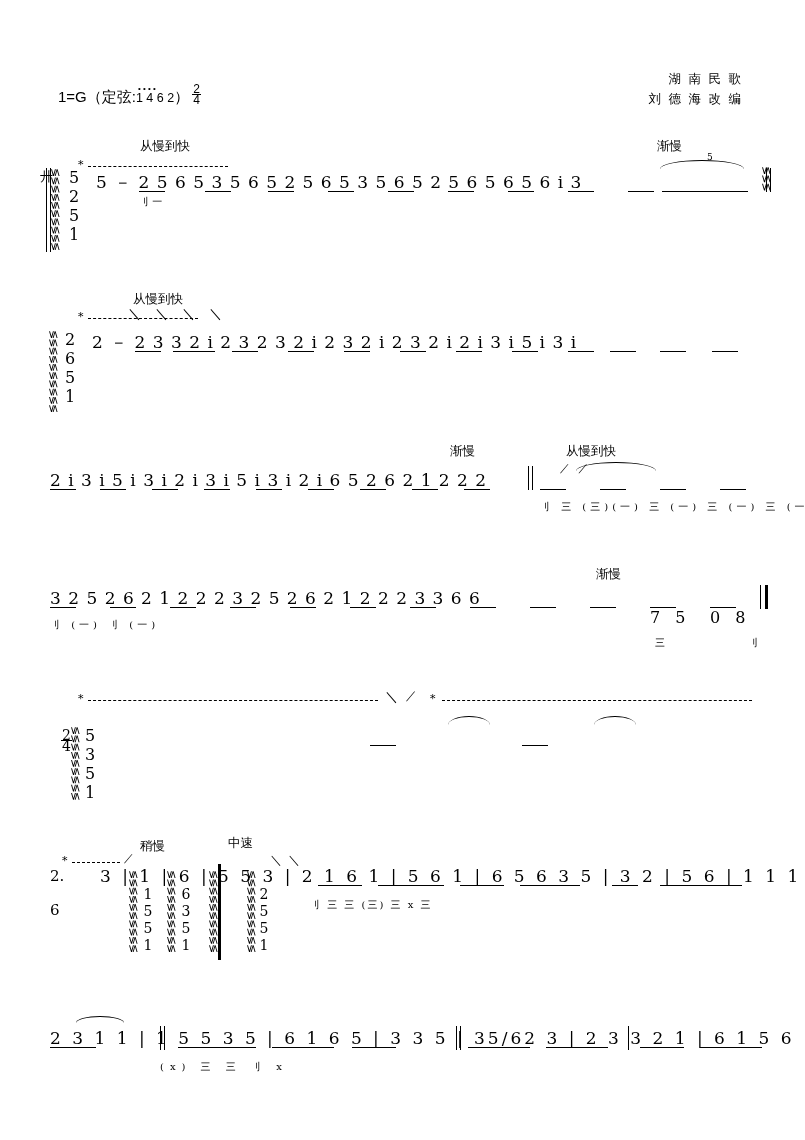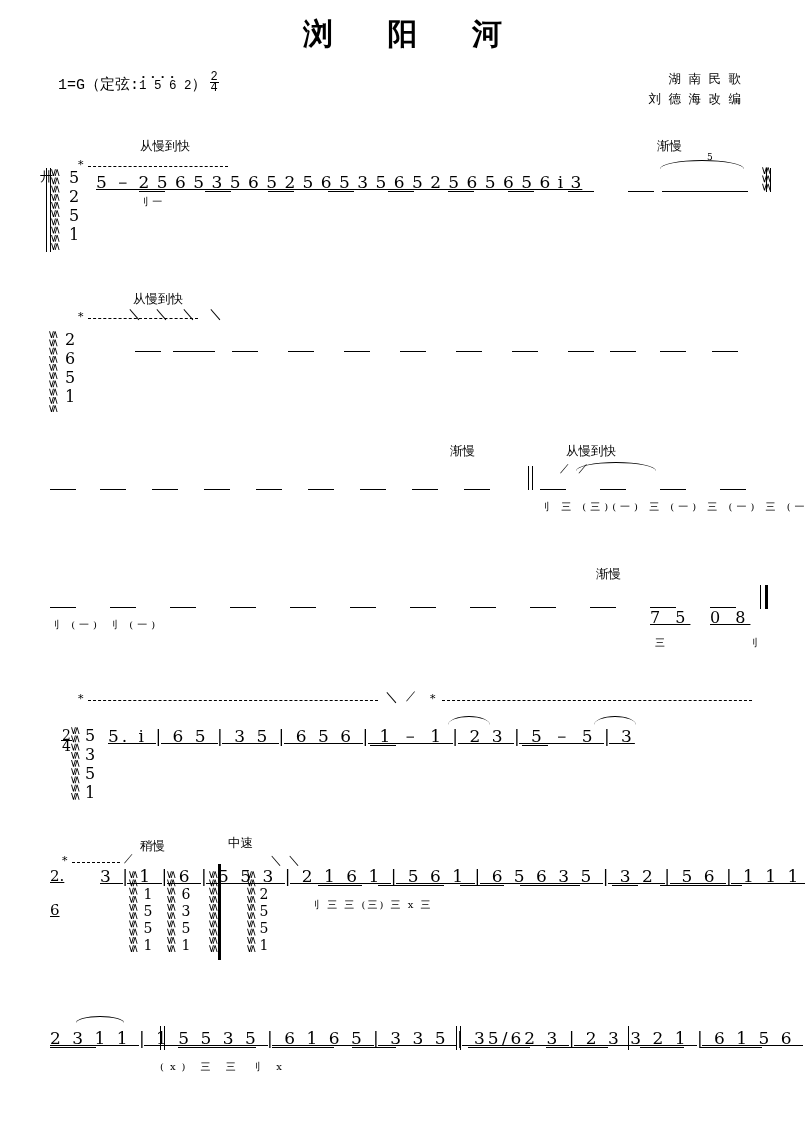--- a/index.html
+++ b/index.html
@@ -51,23 +51,23 @@
     right: 64px;
     top: 70px;
     font-size: 12.5px;
     line-height: 20px;
     text-align: right;
     font-family: Liberation Mono, monospace;
   }
   .keysig {
     position: absolute;
     left: 58px;
-    top: 72px;
+    top: 84px;
     font-size: 15px;
-    font-family: Liberation Mono, monospace;
+    font-family: Liberation Sans, sans-serif;
     white-space: nowrap;
   }
   .keysig .tuning {
     font-size: 12.5px;
   }
   .meter {
     display: inline-block;
     vertical-align: -2px;
     margin-left: 3px;
     font-size: 12px;
@@ -80,21 +80,20 @@
   
   .sysrow {
     position: absolute;
     font-family: "DejaVu Serif", serif;
     white-space: nowrap;
   }
   .notes {
     font-size: 17px;
     letter-spacing: 0px;
     line-height: 20px;
-    text-decoration: underline;
   }
   .tiny {
     font-size: 9px;
   }
   .marker {
     position: absolute;
     font-size: 12.5px;
     font-family: "DejaVu Serif", serif;
     white-space: nowrap;
   }
@@ -149,29 +148,28 @@
     font-size: 10px;
     font-family: "DejaVu Serif", serif;
     white-space: nowrap;
   }
 </style>
 </head>
 <body>
 
 <div class="sheet">
 
-  <div class="title">浏 阳 河</div>
 
   <div class="credits">
     <div>湖 南 民 歌</div>
     <div>刘 德 海 改 编</div>
   </div>
 
   <div class="keysig">
-    <span>1=G（定弦:</span><span class="tuning" style="position:relative;"><span style="position:absolute;left:2px;top:-7px;font-size:8px;">• • • •</span><span>1 5 6 2</span></span><span>）</span><span class="meter"><span class="num">2</span><span class="den">4</span></span>
+    <span>1=G（定弦:</span><span class="tuning" style="position:relative;"><span style="position:absolute;left:2px;top:-7px;font-size:8px;">• • • •</span><span>1 4 6 2</span></span><span>）</span><span class="meter"><span class="num">2</span><span class="den">4</span></span>
   </div>
 
   <div class="marker" style="left:140px; top:138px;">从慢到快</div>
   <div class="marker" style="left:657px; top:138px;">渐慢</div>
   <div class="marker tiny" style="left:707px; top:152px; font-size:9px;">5</div>
 
   <div class="dashline" style="left:88px; top:166px; width:140px;"></div>
   <div class="marker" style="left:78px; top:158px; font-size:11px;">*</div>
 
   <div class="slur" style="left:660px; top:160px; width:84px;"></div>
@@ -212,56 +210,59 @@
   <div class="marker" style="left:128px; top:305px; font-size:13px; letter-spacing:14px;">＼＼＼＼</div>
 
   <div class="chordstack" style="left:58px; top:330px; width:24px;">
     <div>2</div>
     <div>6</div>
     <div>5</div>
     <div>1</div>
   </div>
   <div class="wiggle" style="left:50px; top:330px; height:84px;">≶≶≶≶≶≶≶≶≶≶</div>
 
+  <div class="sysrow notes" style="left:92px; top:332px; letter-spacing:1px;">2  －   2 3   3 2 i   2 3   2 3   2 i   2 3   2 i   2 3   2 i   2 i   3 i   5 i   3 i</div>
   <div class="beam" style="left:135px; top:351px; width:26px;"></div>
   <div class="beam" style="left:173px; top:351px; width:42px;"></div>
   <div class="beam" style="left:232px; top:351px; width:26px;"></div>
   <div class="beam" style="left:288px; top:351px; width:26px;"></div>
   <div class="beam" style="left:344px; top:351px; width:26px;"></div>
   <div class="beam" style="left:400px; top:351px; width:26px;"></div>
   <div class="beam" style="left:456px; top:351px; width:26px;"></div>
   <div class="beam" style="left:512px; top:351px; width:26px;"></div>
   <div class="beam" style="left:568px; top:351px; width:26px;"></div>
   <div class="beam" style="left:610px; top:351px; width:26px;"></div>
   <div class="beam" style="left:660px; top:351px; width:26px;"></div>
   <div class="beam" style="left:712px; top:351px; width:26px;"></div>
 
   <div class="marker" style="left:450px; top:443px;">渐慢</div>
   <div class="marker" style="left:566px; top:443px;">从慢到快</div>
   <div class="marker" style="left:560px; top:462px; font-size:12px; letter-spacing:10px;">⟋⟋</div>
   <div class="slur" style="left:576px; top:462px; width:80px;"></div>
 
+  <div class="sysrow notes" style="left:50px; top:470px; letter-spacing:1px;">2 i   3 i   5 i   3 i   2 i   3 i   5 i   3 i   2 i   6    5 2   6 2   1 2   2 2</div>
   <div class="beam" style="left:50px; top:489px; width:26px;"></div>
   <div class="beam" style="left:100px; top:489px; width:26px;"></div>
   <div class="beam" style="left:152px; top:489px; width:26px;"></div>
   <div class="beam" style="left:204px; top:489px; width:26px;"></div>
   <div class="beam" style="left:256px; top:489px; width:26px;"></div>
   <div class="beam" style="left:308px; top:489px; width:26px;"></div>
   <div class="beam" style="left:360px; top:489px; width:26px;"></div>
   <div class="beam" style="left:412px; top:489px; width:26px;"></div>
   <div class="beam" style="left:464px; top:489px; width:26px;"></div>
   <div class="beam" style="left:540px; top:489px; width:26px;"></div>
   <div class="beam" style="left:600px; top:489px; width:26px;"></div>
   <div class="beam" style="left:660px; top:489px; width:26px;"></div>
   <div class="beam" style="left:720px; top:489px; width:26px;"></div>
   <div class="vline" style="left:528px; top:466px; height:24px;"></div>
   <div class="vline" style="left:532px; top:466px; height:24px;"></div>
   <div class="fingering" style="left:540px; top:500px; letter-spacing:4px;">刂 三  (三)(一)  三 (一)  三 (一)  三 (一)</div>
 
   <div class="marker" style="left:596px; top:566px;">渐慢</div>
+  <div class="sysrow notes" style="left:50px; top:588px; letter-spacing:1px;">3 2   5 2   6 2   1 2   2 2   3 2   5 2   6 2   1 2   2 2   3 3   6 6</div>
   <div class="beam" style="left:50px; top:607px; width:26px;"></div>
   <div class="beam" style="left:110px; top:607px; width:26px;"></div>
   <div class="beam" style="left:170px; top:607px; width:26px;"></div>
   <div class="beam" style="left:230px; top:607px; width:26px;"></div>
   <div class="beam" style="left:290px; top:607px; width:26px;"></div>
   <div class="beam" style="left:350px; top:607px; width:26px;"></div>
   <div class="beam" style="left:410px; top:607px; width:26px;"></div>
   <div class="beam" style="left:470px; top:607px; width:26px;"></div>
   <div class="beam" style="left:530px; top:607px; width:26px;"></div>
   <div class="beam" style="left:590px; top:607px; width:26px;"></div>
@@ -289,21 +290,20 @@
     </span>
   </div>
   <div class="chordstack" style="left:78px; top:726px; width:24px;">
     <div>5</div>
     <div>3</div>
     <div>5</div>
     <div>1</div>
   </div>
   <div class="wiggle" style="left:72px; top:726px; height:78px;">≶≶≶≶≶≶≶≶≶</div>
 
-  <div class="sysrow notes" style="left:108px; top:726px; letter-spacing:3px;">5.   i | 6  5 | 3  5 | 6  5 6 | 1  －  1 | 2 3 | 5  －  5 | 3</div>
   <div class="slur" style="left:448px; top:716px; width:42px;"></div>
   <div class="slur" style="left:594px; top:716px; width:42px;"></div>
   <div class="beam" style="left:370px; top:745px; width:26px;"></div>
   <div class="beam" style="left:522px; top:745px; width:26px;"></div>
 
 
   <div class="dashline" style="left:72px; top:862px; width:48px;"></div>
   <div class="marker" style="left:62px; top:854px; font-size:11px;">*</div>
   <div class="marker" style="left:124px; top:852px; font-size:12px;">⟋</div>
 

